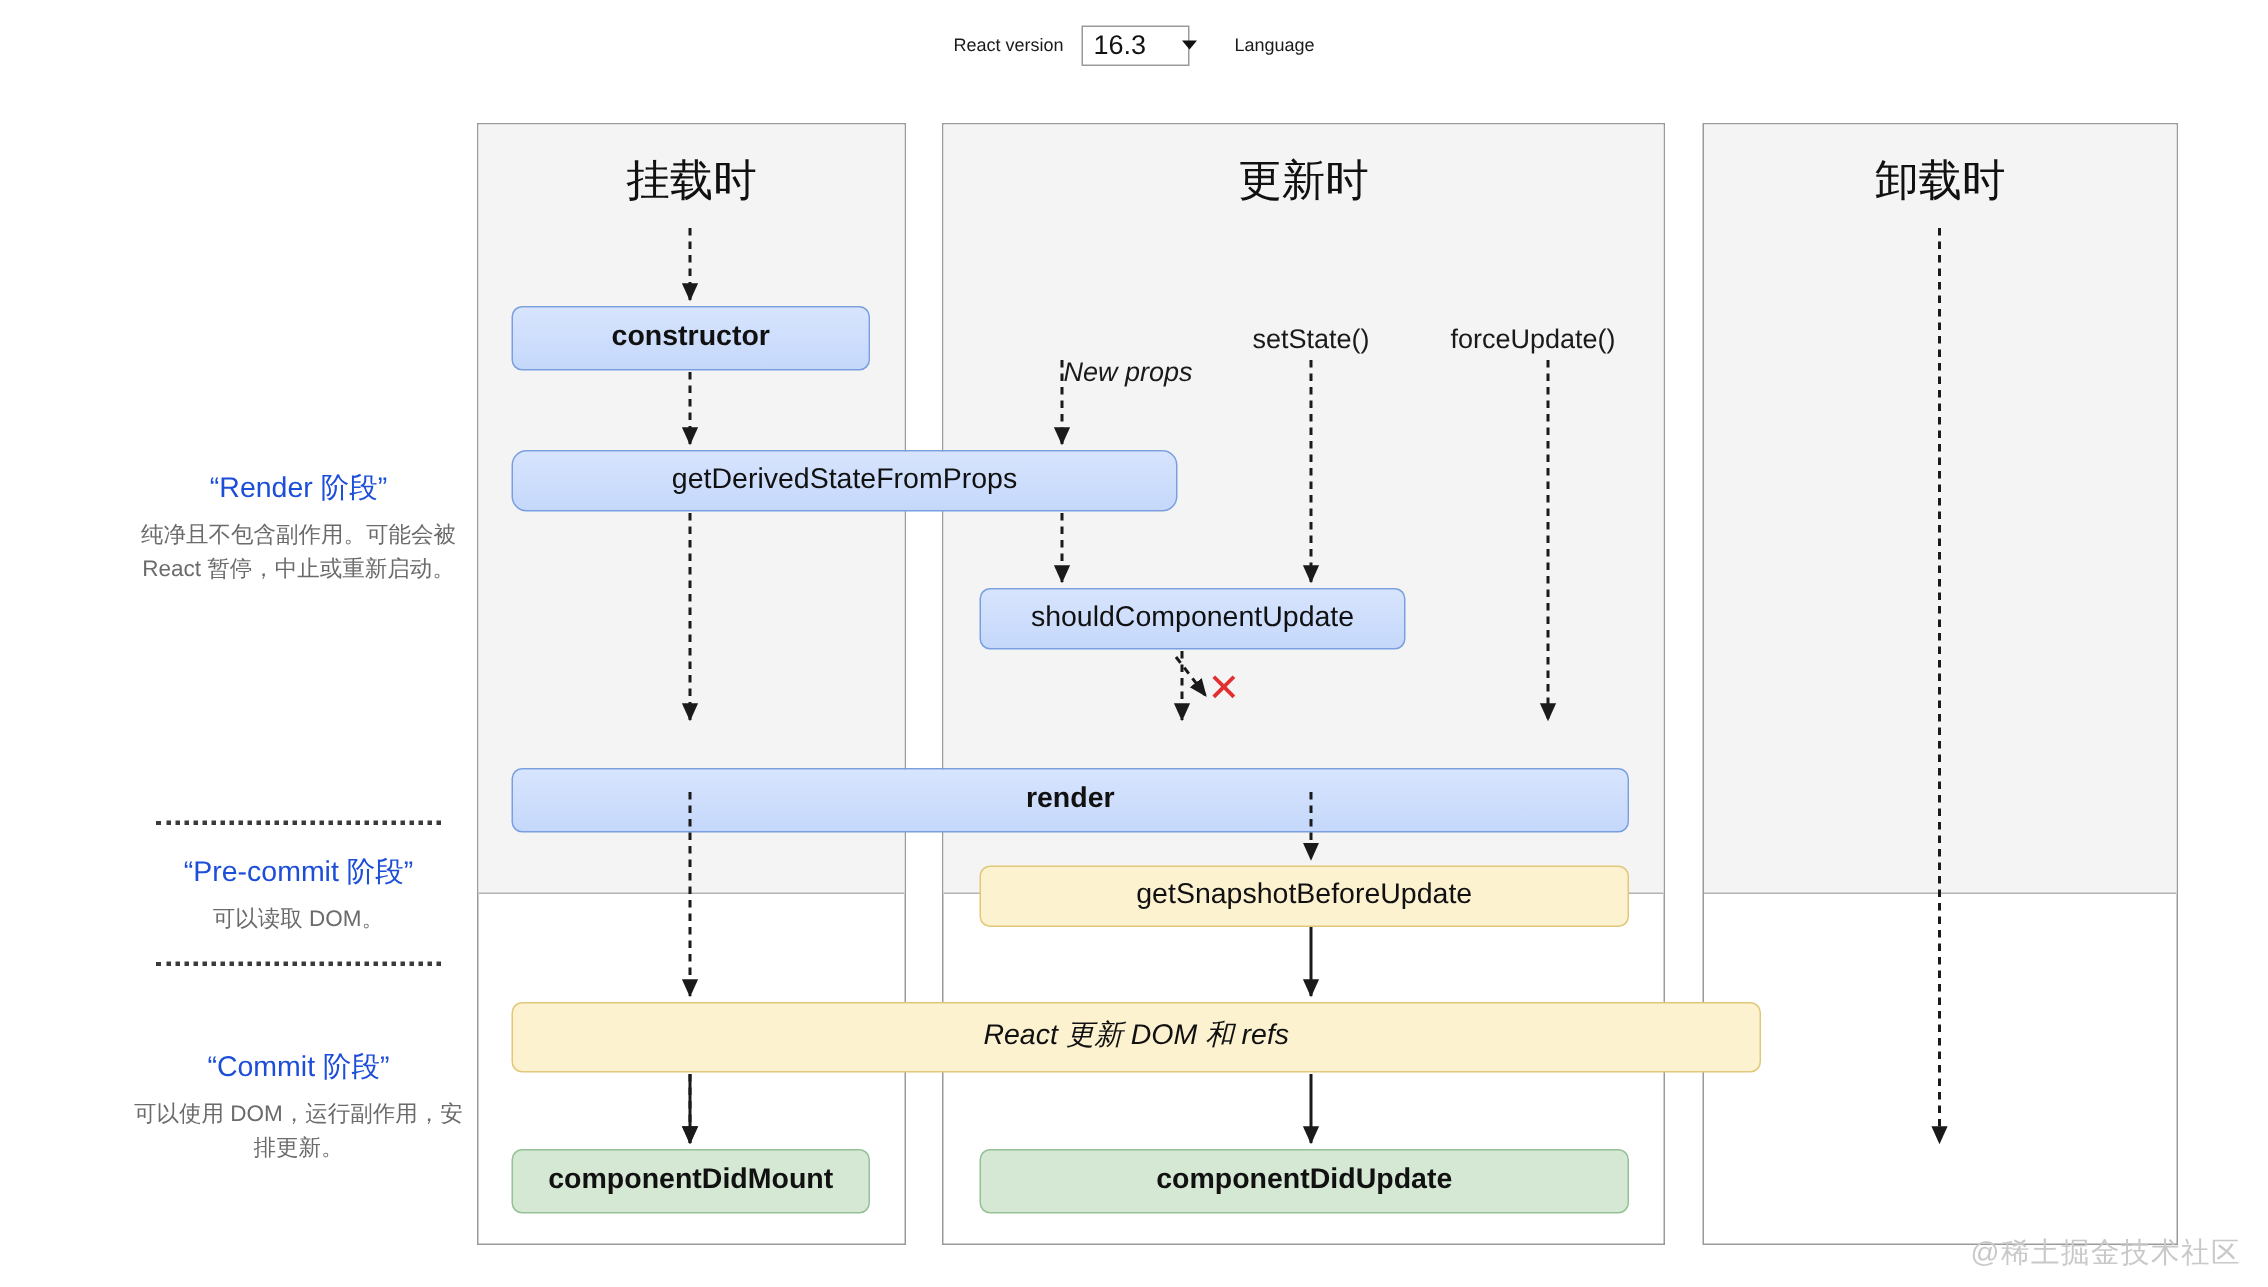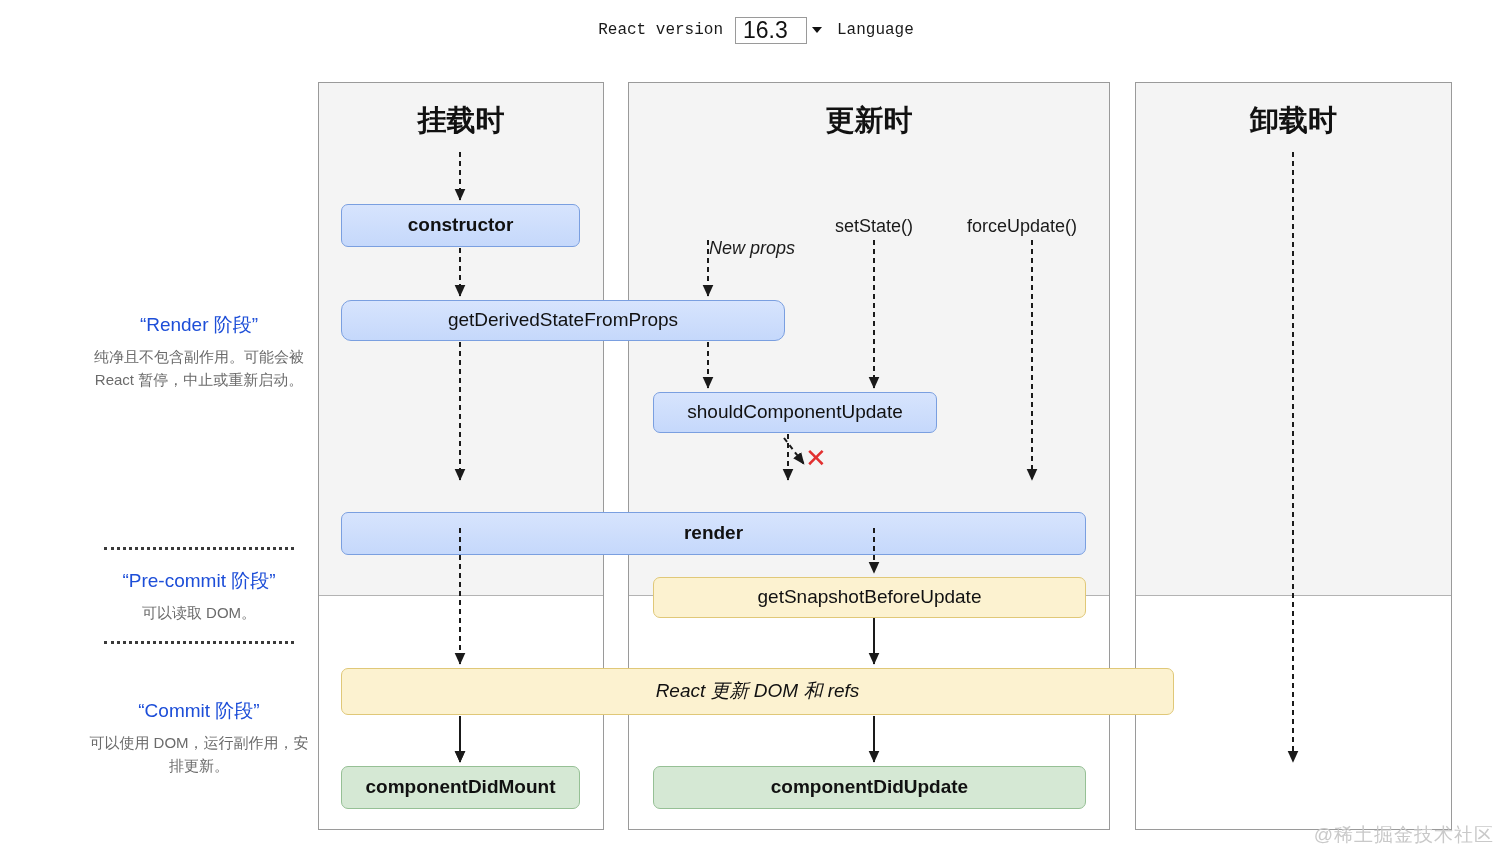--- a/index.html
+++ b/index.html
@@ -12,25 +12,25 @@
     overflow: hidden;
   }
 
   #root { position: relative; width: 1512px; height: 858px; }
 
   
   .controls {
     position: absolute; left: 0; top: 0; width: 1512px; height: 60px;
     display: flex; align-items: center; justify-content: center; gap: 10px;
   }
-  .ctrl-label { font-size: 16px; color: #1a1a1a; font-family: Liberation Mono, monospace; }
+  .ctrl-label { font-size: 12px; color: #1a1a1a; }
   .sel {
     display: inline-flex; align-items: center; justify-content: space-between;
     border: 1px solid #9a9a9a; background: #ffffff; color: #111;
-    font-size: 23px; height: 27px; padding: 0 6px 0 7px;
+    font-size: 18px; height: 27px; padding: 0 6px 0 7px;
     font-family: "Liberation Sans", sans-serif;
     gap: 17px;
   }
   .sel.version { width: 72px; margin-left: 2px; }
   .sel.language { width: 208px; margin-left: 2px; }
   .sel .caret {
     width: 0; height: 0; margin-left: 7px;
     border-left: 5px solid transparent; border-right: 5px solid transparent;
     border-top: 6px solid #111;
   }
@@ -63,21 +63,21 @@
   
   .panel {
     position: absolute; border: 1px solid #9a9a9a; background: #ffffff;
   }
   .panel .top-bg {
     position: absolute; left: 0; top: 0; right: 0; background: #f4f4f4;
     border-bottom: 1px solid #b3b3b3;
   }
   .col-title {
     position: absolute; width: 100%; text-align: center;
-    font-size: 29px; color: #111; font-weight: 700;
+    font-size: 29px; color: #111; font-weight: 400;
   }
 
   
   .node {
     position: absolute; display: flex; align-items: center; justify-content: center;
     border-radius: 7px; font-size: 19px; color: #111; text-align: center;
     line-height: 1.2;
   }
   .node.blue {
     background: linear-gradient(180deg,#d7e4fd 0%, #c5d8fb 100%);

